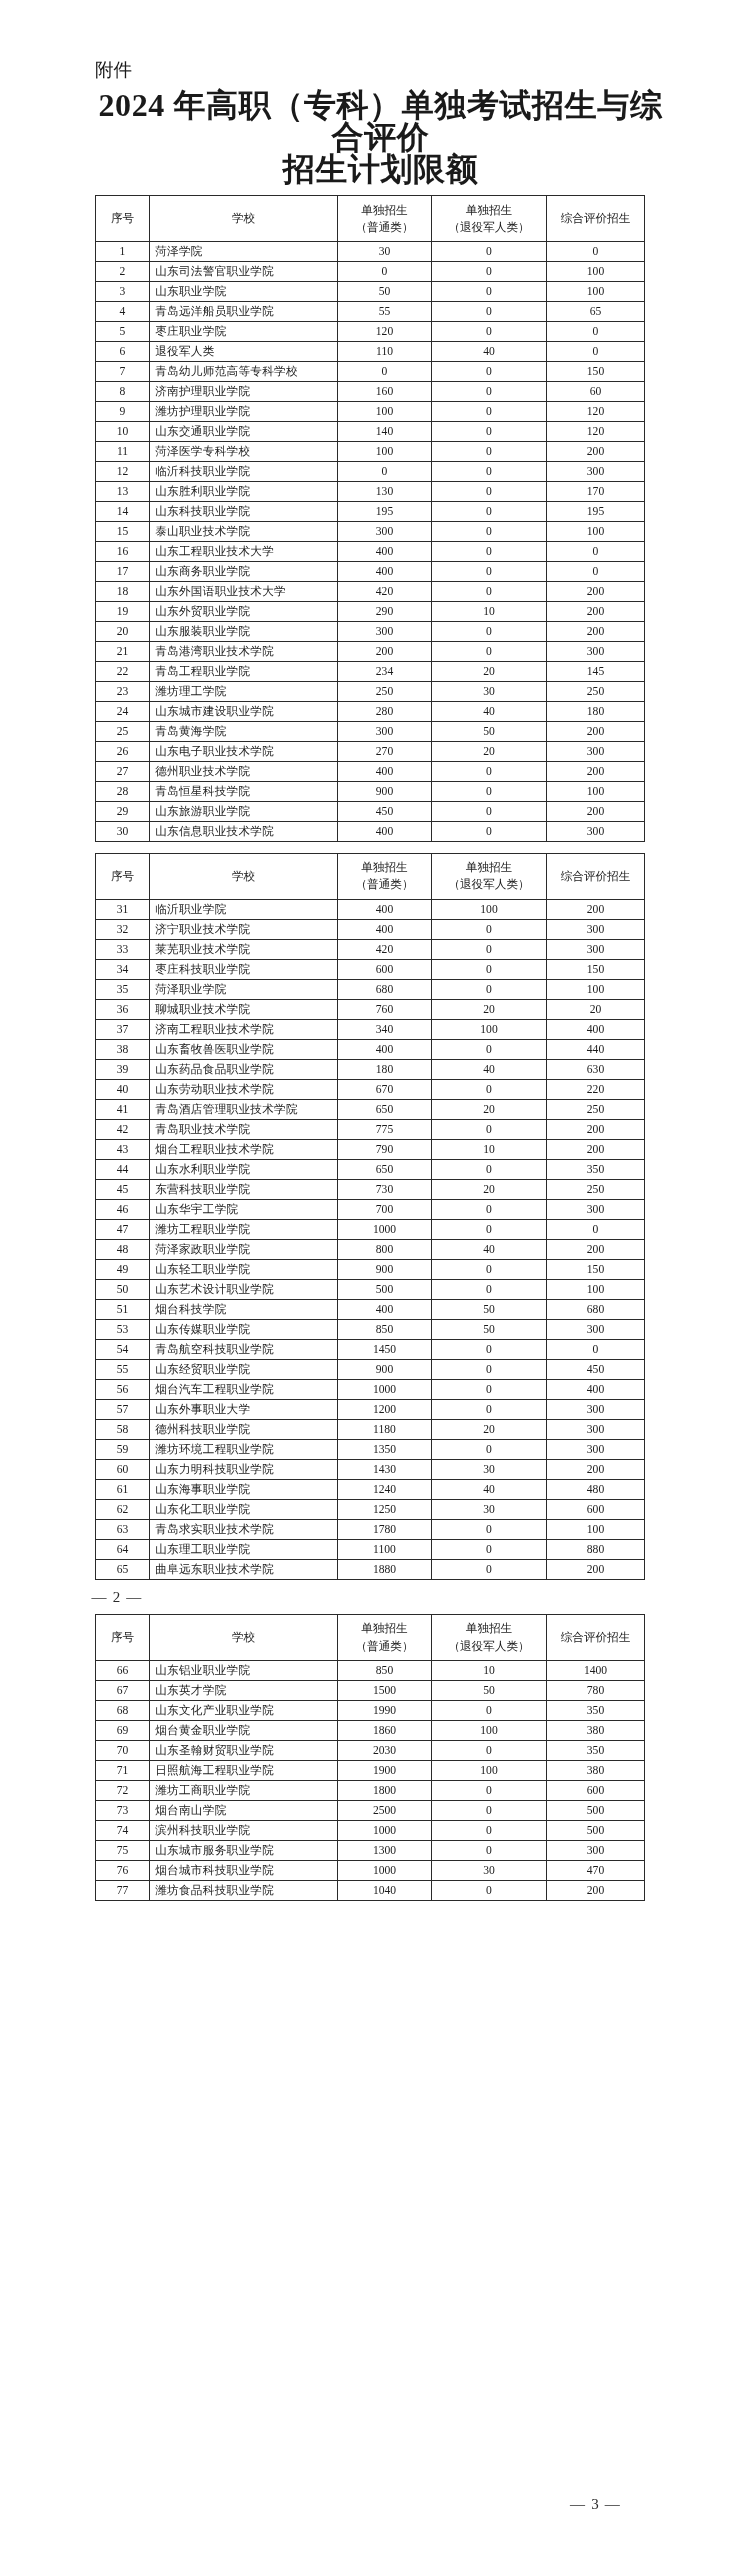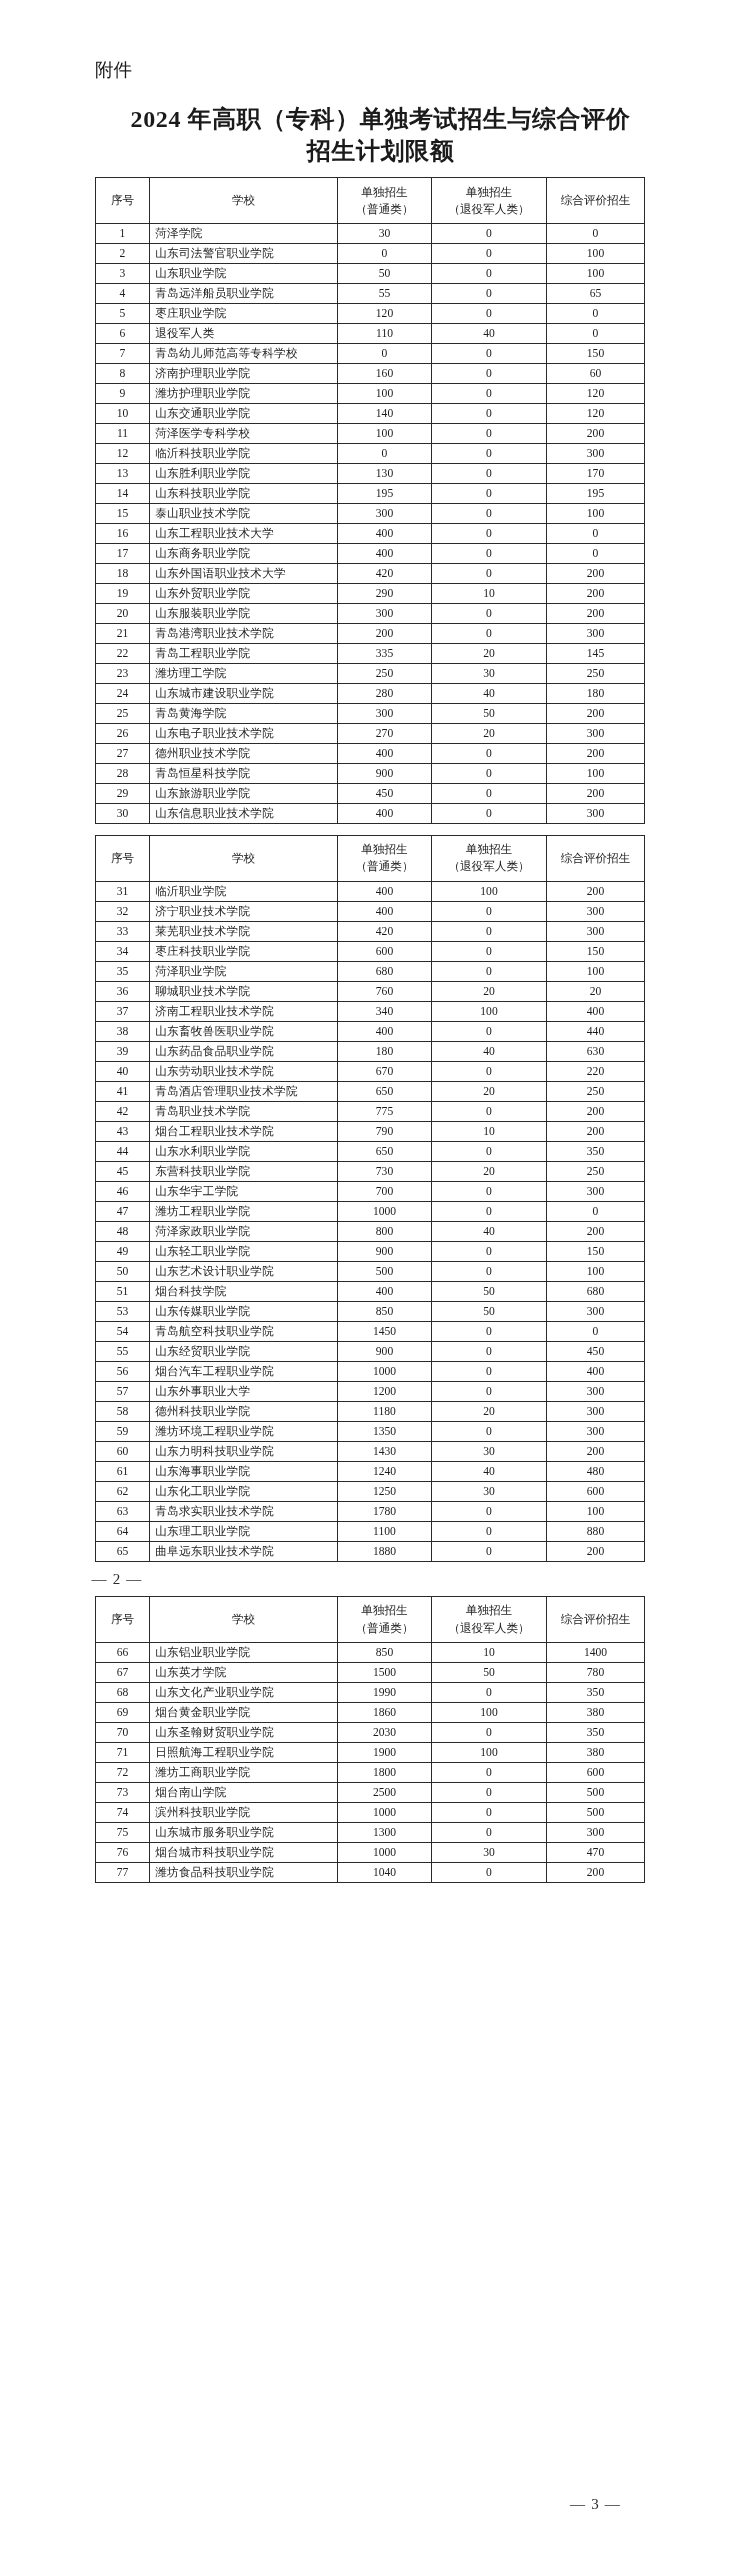--- a/index.html
+++ b/index.html
@@ -14,24 +14,24 @@
   .content {
     position: relative;
     padding: 59px 74px 0 95px;
   }
   .attachment-label {
     font-size: 18.5px;
     line-height: 23px;
   }
   .doc-title {
     text-align: center;
-    font-size: 24px;
+    font-size: 32px;
     font-weight: 700;
     line-height: 32px;
-    margin-top: 21px;
+    margin-top: 7px;
     letter-spacing: 0.6px;
   }
   table.quota-table {
     border-collapse: collapse;
     table-layout: fixed;
     width: 549px;
     margin-top: 10.4px;
     border: 1.2px solid #2a2a2a;
   }
   table.quota-table th,
@@ -256,21 +256,21 @@
         <tr>
           <td>21</td>
           <td>青岛港湾职业技术学院</td>
           <td>200</td>
           <td>0</td>
           <td>300</td>
         </tr>
         <tr>
           <td>22</td>
           <td>青岛工程职业学院</td>
-          <td>335</td>
+          <td>234</td>
           <td>20</td>
           <td>145</td>
         </tr>
         <tr>
           <td>23</td>
           <td>潍坊理工学院</td>
           <td>250</td>
           <td>30</td>
           <td>250</td>
         </tr>

